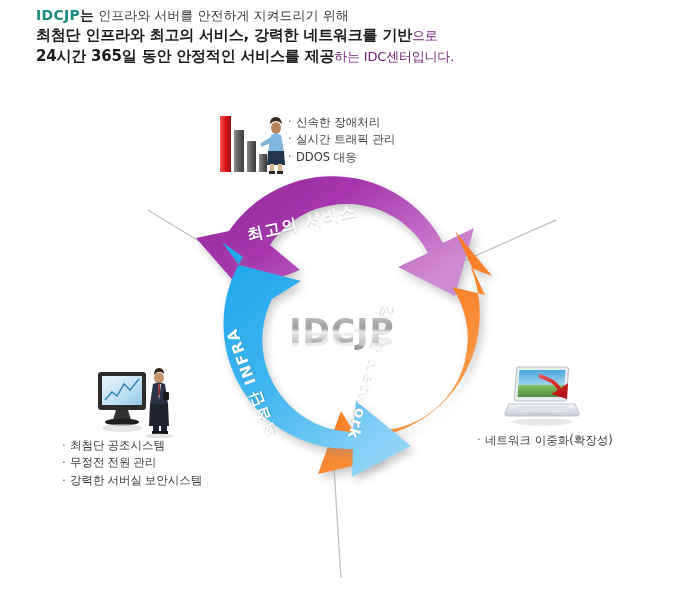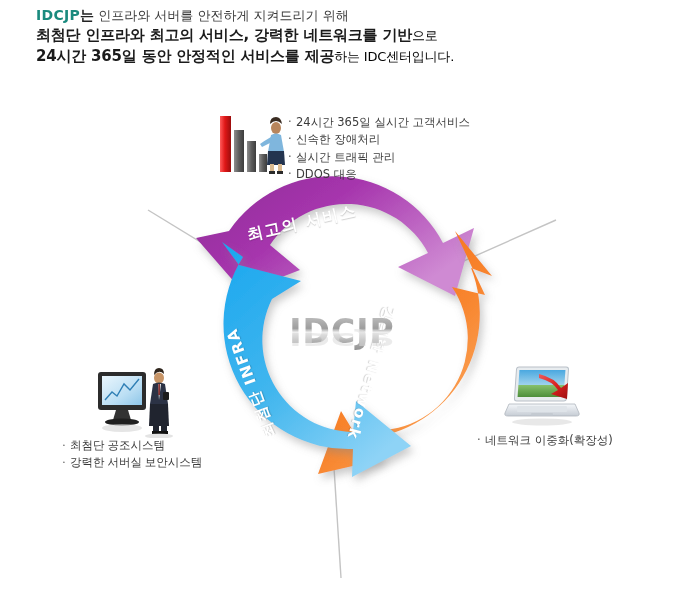--- a/index.html
+++ b/index.html
@@ -21,21 +21,21 @@
     position: absolute;
     left: 36px;
     top: 6px;
     width: 600px;
   }
   .hl-line { white-space: nowrap; line-height: 1.38; }
   .hl-line1 { font-size: 13px; font-weight: normal; color: #3a3a3a; }
   .hl-brand { color: #1a8a7e; font-weight: bold; font-size: 14px; letter-spacing: .3px; }
   .hl-brand-suffix { color: #222; font-weight: bold; font-size: 14px; }
   .hl-line2, .hl-line3 { font-size: 15px; font-weight: bold; color: #1b1b1b; letter-spacing: -0.2px; }
-  .hl-soft { font-weight: normal; font-size: 13px; color: #000000; }
+  .hl-soft { font-weight: normal; font-size: 13px; color: #701a75; }
 
   
   #stage {
     position: absolute;
     left: 0; top: 0;
     width: 680px; height: 600px;
   }
   #stage svg { position: absolute; left: 0; top: 0; }
 
   
@@ -298,26 +298,26 @@
       <rect x="28" y="51" width="22" height="2.4" rx="1" fill="#c4cad1"></rect>
 
       <path d="M36 12 q16 4 22 14 l7 -5 l-1 16 l-16 -5 l7 -4 q-6 -9 -19 -12 Z" fill="url(#arrowRed)"></path>
       <ellipse cx="39" cy="60" rx="30" ry="3.4" fill="#d5d5d5" opacity=".55"></ellipse>
     </svg>
   </div>
 
 </div>
 
 <div class="bullets" id="bullets-service">
-  <div class="b-row">24시간 365일 실시간 고객서비스</div>
   <div class="b-row">신속한 장애처리</div>
   <div class="b-row">실시간 트래픽 관리</div>
   <div class="b-row">DDOS 대응</div>
 </div>
 
 <div class="bullets" id="bullets-infra">
   <div class="b-row">최첨단 공조시스템</div>
+  <div class="b-row">무정전 전원 관리</div>
   <div class="b-row">강력한 서버실 보안시스템</div>
 </div>
 
 <div class="bullets" id="bullets-network">
   <div class="b-row">네트워크 이중화(확장성)</div>
 </div>
 
 </body></html>

